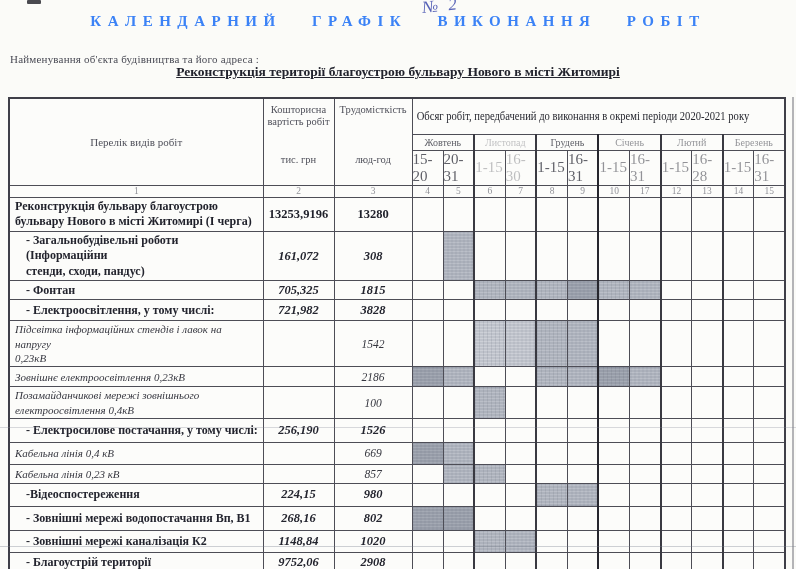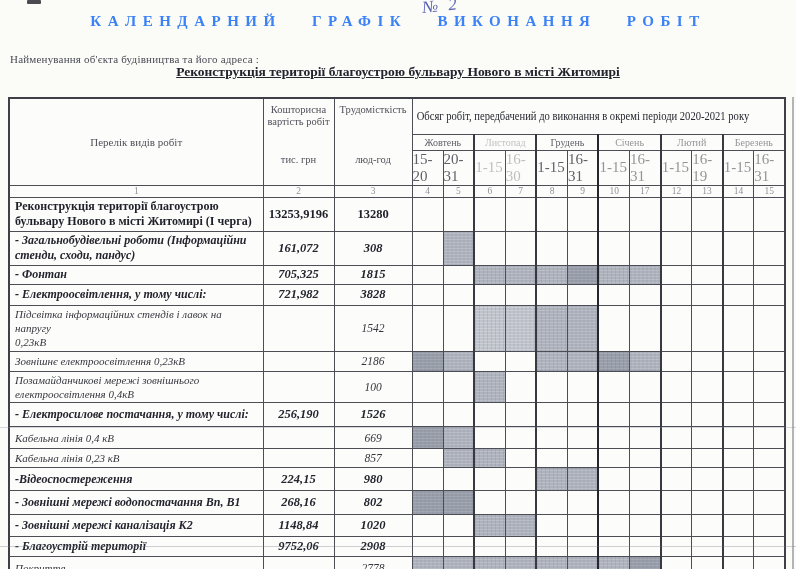--- a/index.html
+++ b/index.html
@@ -34,21 +34,21 @@
   .periods-h span{display:inline-block;white-space:nowrap;transform:scaleX(.92);transform-origin:left center;padding-left:4px;}
   .mon{font-size:10px;text-align:center;color:#3c3d47;}
   .dt{font-size:15px;text-align:left;color:#3c3d47;}
   .cn{font-size:9.5px;text-align:center;color:#555662;opacity:.65;}
   .fade-dark{opacity:.82;margin-top:24px;} .fade-mid{opacity:.55;} .fade-faint{opacity:.32;}
   td.works{padding:1px 3px 1px 5px;vertical-align:middle;line-height:1.3;}
   .wline{display:block;}
   td.cost,td.labor{text-align:center;vertical-align:middle;font-size:12px;}
   .style-bold td.works{font-weight:bold;font-size:12px;color:#1f202a;}
   .style-bold td.cost,.style-bold td.labor{font-weight:bold;font-size:12.5px;color:#1f202a;}
-  .style-bolditalic td.works{font-weight:bold;font-style:italic;font-size:12px;color:#23242e;}
+  .style-bolditalic td.works{font-weight:bold;font-size:12px;color:#23242e;padding-left:16px;}
   .style-bolditalic td.cost,.style-bolditalic td.labor{font-weight:bold;font-style:italic;font-size:12.5px;color:#23242e;}
   .style-italic td.works{font-style:italic;font-size:11px;color:#35363f;}
   .style-italic td.labor,.style-italic td.cost{font-style:italic;font-size:11.5px;color:#35363f;}
   .m-start{border-left:2px solid #393941 !important;}
   .m-strong{border-left:2.5px solid #26262e !important;}
   .sh{background-image:
     repeating-linear-gradient(180deg, rgba(60,66,82,.16) 0 1px, rgba(255,255,255,.10) 1px 3px),
     repeating-linear-gradient(90deg, rgba(70,76,92,.12) 0 1px, transparent 1px 4px);}
   .sh-l{background-color:#c7cbd3;} .sh-m{background-color:#b3b8c2;} .sh-d{background-color:#9aa0ac;}
   .artifact-line{position:absolute;left:0;width:796px;height:1px;z-index:5;}
@@ -116,21 +116,21 @@
       <tr class="hC">
           <td class="dt fade-dark">15-20</td>
           <td class="dt fade-dark">20-31</td>
           <td class="dt fade-faint m-start">1-15</td>
           <td class="dt fade-faint">16-30</td>
           <td class="dt fade-dark m-start">1-15</td>
           <td class="dt fade-dark">16-31</td>
           <td class="dt fade-mid m-strong">1-15</td>
           <td class="dt fade-mid">16-31</td>
           <td class="dt fade-mid m-start">1-15</td>
-          <td class="dt fade-mid">16-19</td>
+          <td class="dt fade-mid">16-28</td>
           <td class="dt fade-mid m-start">1-15</td>
           <td class="dt fade-mid">16-31</td>
         </tr>
       <tr class="hD">
           <td class="cn">1</td>
           <td class="cn">2</td>
           <td class="cn">3</td>
           <td class="cn">4</td>
           <td class="cn">5</td>
           <td class="cn m-start">6</td>
@@ -141,21 +141,21 @@
           <td class="cn">17</td>
           <td class="cn m-start">12</td>
           <td class="cn">13</td>
           <td class="cn m-start">14</td>
           <td class="cn">15</td>
         </tr>
     </thead>
     <tbody>
         <tr class="wr style-bold" style="height: 34px;">
           <td class="works">
-            <span class="wline">Реконструкція території благоустрою</span>
+            <span class="wline">Реконструкція бульвару благоустрою</span>
             <span class="wline">бульвару Нового в місті Житомирі (І черга)</span>
           </td>
           <td class="cost">13253,9196</td>
           <td class="labor">13280</td>
           <td class="gc"></td>
           <td class="gc"></td>
           <td class="gc m-start"></td>
           <td class="gc"></td>
           <td class="gc m-start"></td>
           <td class="gc"></td>

